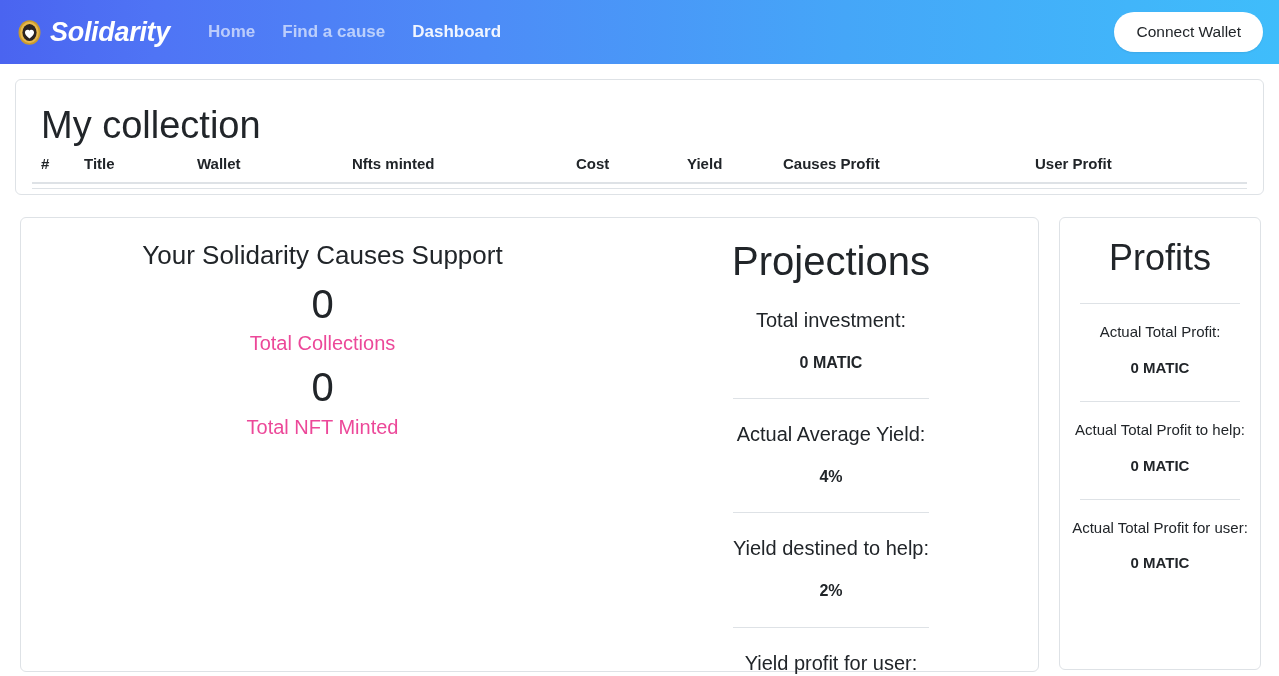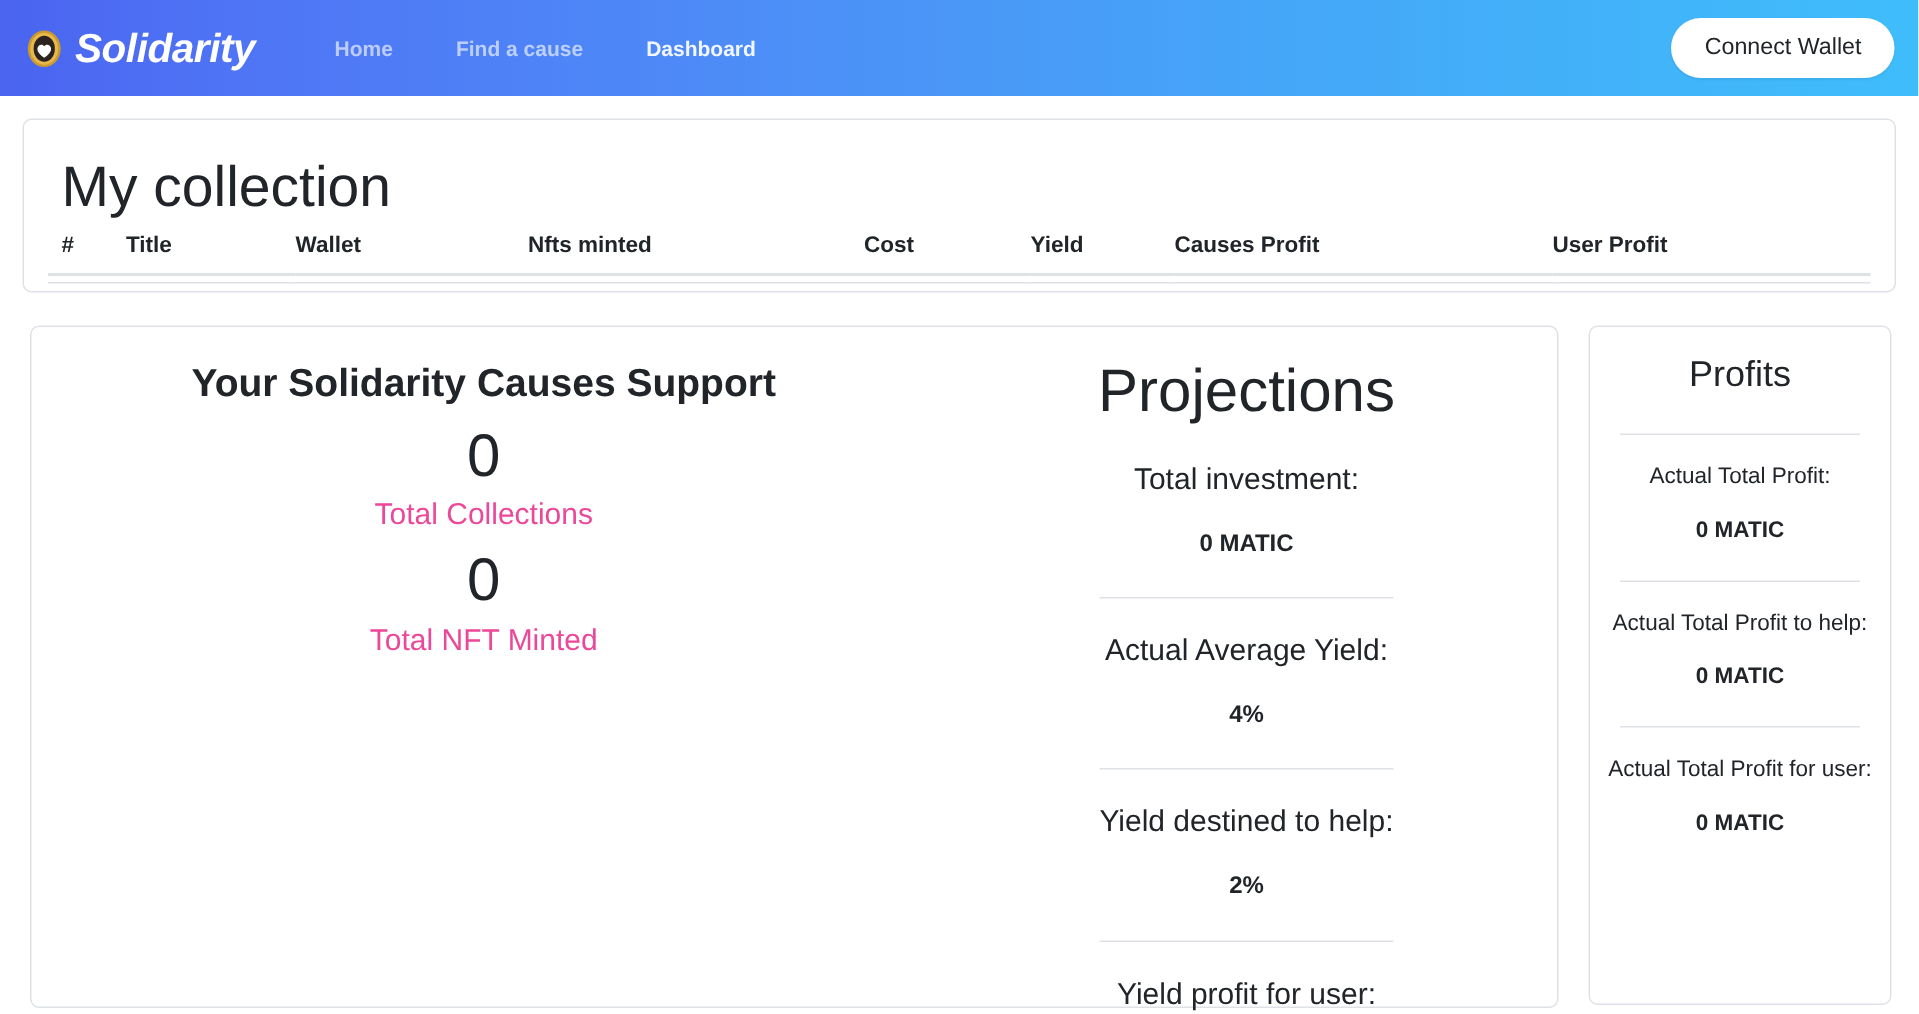--- a/index.html
+++ b/index.html
@@ -45,27 +45,26 @@
     line-height: 1;
     font-style: italic;
   }
   .nav-links {
     display: flex;
     align-items: center;
     gap: 27px;
     margin-left: 38px;
   }
   .nav-link {
-    font-size: 14px;
+    font-size: 17px;
     font-weight: bold;
     color: rgba(255,255,255,0.62);
     text-decoration: none;
     cursor: pointer;
     white-space: nowrap;
-    margin-left: 15px;
   }
   .nav-link.active { color: rgba(255,255,255,0.92); }
 
   .connect-wallet {
     position: absolute;
     right: 16px;
     top: 12px;
     height: 40px;
     padding: 0 22px;
     border-radius: 20px;
@@ -135,21 +134,21 @@
     display: flex;
     flex-direction: row;
   }
   .support-left {
     width: 603px;
     padding-top: 21px;
     text-align: center;
   }
   .support-heading {
     font-size: 26px;
-    font-weight: bold;
+    font-weight: normal;
     line-height: 1.25;
     color: #212529;
     margin: 0;
   }
   .big-number {
     font-size: 40px;
     font-weight: normal;
     line-height: 1.22;
     margin: 8px 0 0 0;
     color: #212529;
@@ -200,21 +199,21 @@
   .profits-card {
     position: absolute;
     left: 1059px;
     top: 217px;
     width: 202px;
     height: 453px;
     text-align: center;
     padding-top: 18px;
   }
   .profits-title {
-    font-size: 24px;
+    font-size: 36px;
     font-weight: normal;
     margin: 0;
     line-height: 1.2;
     color: #212529;
   }
   .profits-divider {
     width: 160px;
     height: 1px;
     background: #dee2e6;
     margin: 24px auto 0 auto;

